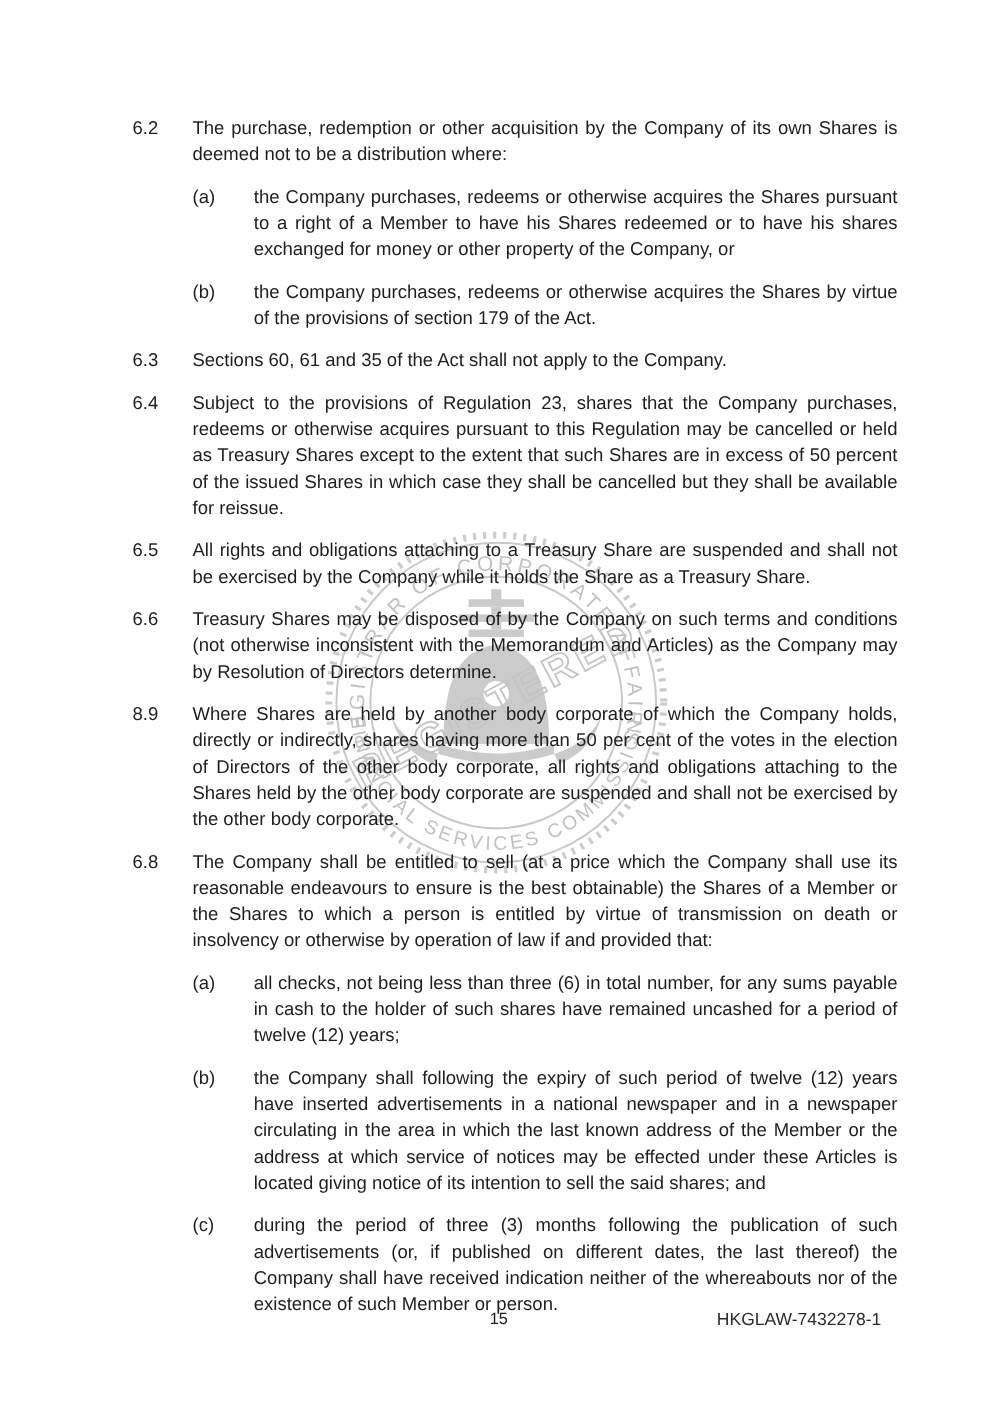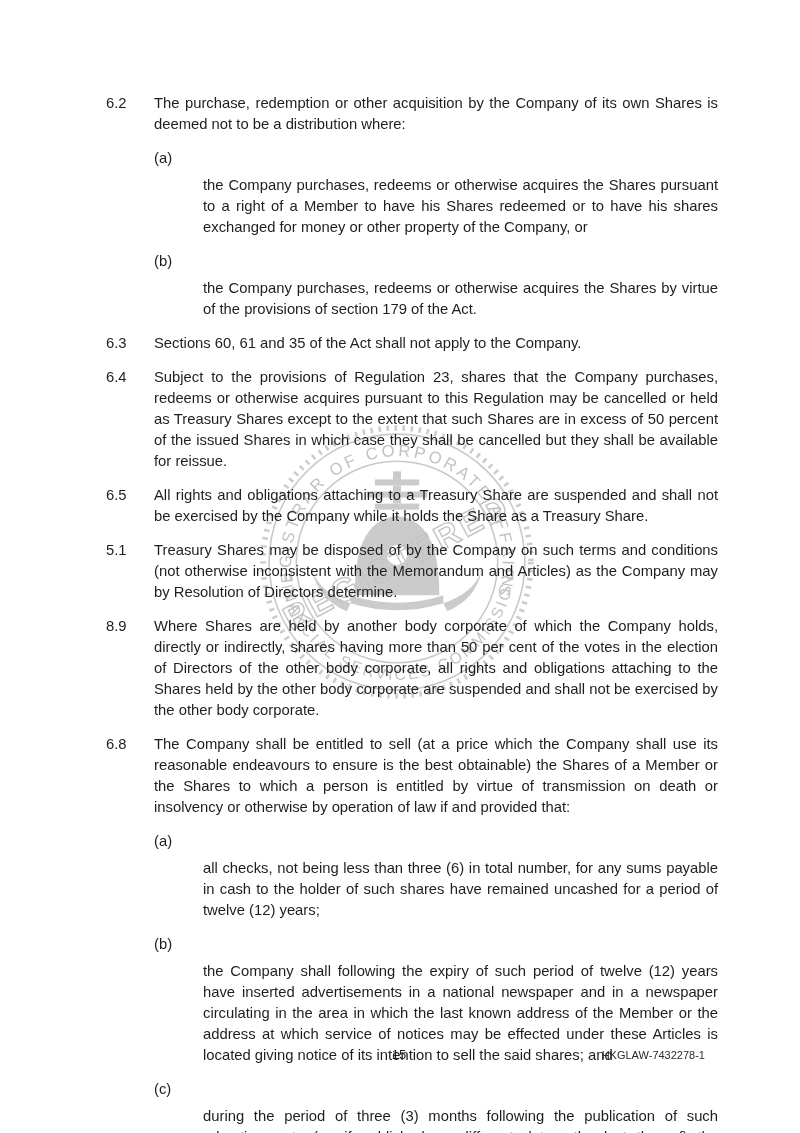--- a/index.html
+++ b/index.html
@@ -13,29 +13,29 @@
 
   .content {
     position:absolute; left:106px; top:93px; width:612px; z-index:1;
     font-size:14.8px; line-height:21px;
   }
   .clause { display:flex; margin-bottom:13px; }
   .clause > .num { width:48px; flex:none; }
   .clause > .body { flex:1; text-align:justify; }
   .sub { display:flex; margin-left:48px; margin-bottom:13px; }
   .sub > .label { width:49px; flex:none; }
-  .sub > .body { flex:1; text-align:justify;margin-top:27px; }
+  .sub > .body { flex:1; text-align:justify; }
 
   .pagenum {
     position:absolute; left:93px; top:1044px; width:612px; z-index:1;
     text-align:center; font-size:13px; line-height:21px;
   }
   .docref {
     position:absolute; right:95px; top:1046px; z-index:1;
-    font-size:11px; line-height:18px; color:#2a2a2a;
+    font-size:14px; line-height:18px; color:#2a2a2a;
   }
 </style>
 </head>
 <body>
 
 <div class="page">
 
   <svg class="seal" viewBox="0 0 284 284" aria-hidden="true">
     <defs>
       <path id="arcTop" d="M 43.3 177.9 A 105 105 0 1 1 240.7 177.9" fill="none"></path>
@@ -94,21 +94,21 @@
       <div class="num">6.4</div>
       <div class="body">Subject to the provisions of Regulation 23, shares that the Company purchases, redeems or otherwise acquires pursuant to this Regulation may be cancelled or held as Treasury Shares except to the extent that such Shares are in excess of 50 percent of the issued Shares in which case they shall be cancelled but they shall be available for reissue.</div>
     </section>
 
     <section class="clause">
       <div class="num">6.5</div>
       <div class="body">All rights and obligations attaching to a Treasury Share are suspended and shall not be exercised by the Company while it holds the Share as a Treasury Share.</div>
     </section>
 
     <section class="clause">
-      <div class="num">5.1</div>
+      <div class="num">6.6</div>
       <div class="body">Treasury Shares may be disposed of by the Company on such terms and conditions (not otherwise inconsistent with the Memorandum and Articles) as the Company may by Resolution of Directors determine.</div>
     </section>
 
     <section class="clause">
       <div class="num">8.9</div>
       <div class="body">Where Shares are held by another body corporate of which the Company holds, directly or indirectly, shares having more than 50 per cent of the votes in the election of Directors of the other body corporate, all rights and obligations attaching to the Shares held by the other body corporate are suspended and shall not be exercised by the other body corporate.</div>
     </section>
 
     <section class="clause">
       <div class="num">6.8</div>

